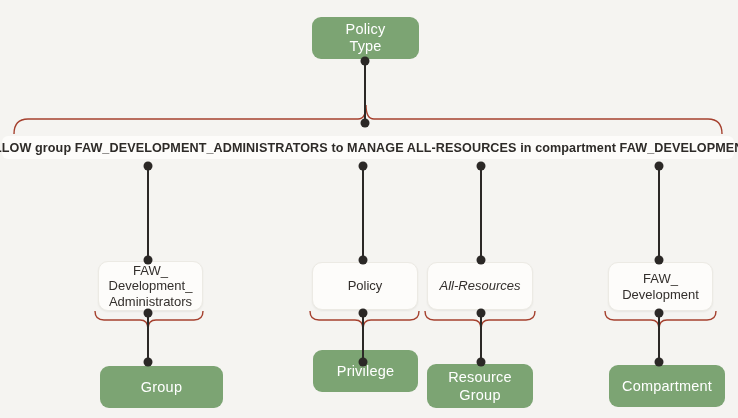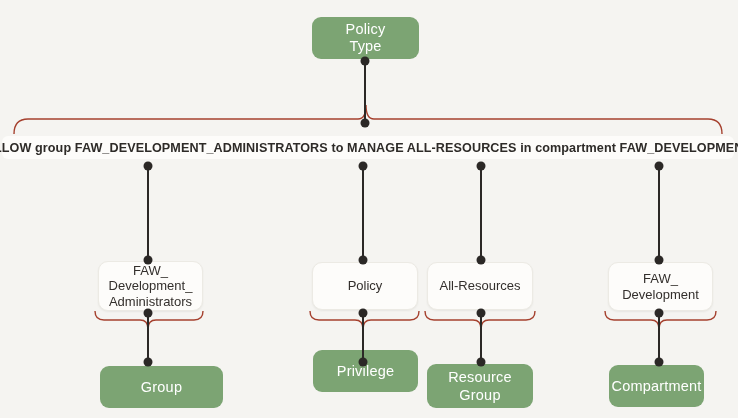--- a/index.html
+++ b/index.html
@@ -76,33 +76,33 @@
     <span>Group</span>
   </div>
 
   <div class="abs card-node" style="left:312px;top:262px;width:106px;height:48px;">
     <span>Policy</span>
   </div>
   <div class="abs green-node" style="left:313px;top:350px;width:105px;height:42px;">
     <span>Privilege</span>
   </div>
 
-  <div class="abs card-node" style="left:427px;top:262px;width:106px;height:48px;">
+  <div class="abs card-node" style="left:427px;top:262px;width:106px;height:48px;font-style:italic;">
     <span>All-Resources</span>
   </div>
   <div class="abs green-node" style="left:427px;top:364px;width:106px;height:44px;line-height:18px;">
     <span>Resource</span>
     <span>Group</span>
   </div>
 
   <div class="abs card-node" style="left:608px;top:262px;width:105px;height:49px;">
     <span>FAW_</span>
     <span>Development</span>
   </div>
-  <div class="abs green-node" style="left:609px;top:365px;width:95px;height:42px;">
+  <div class="abs green-node" style="left:609px;top:365px;width:116px;height:42px;">
     <span>Compartment</span>
   </div>
 
   <svg class="overlay" width="738" height="418" viewBox="0 0 738 418">
 
     <path class="brace" d="M14,134 Q14,119 28,119 L358,119 Q366,119 366,105 Q366,119 374,119 L708,119 Q722,119 722,134"></path>
 
     <path class="brace" d="M95,311 Q95,320 104,320 L140,320 Q148,320 148,329 Q148,320 156,320 L194,320 Q203,320 203,311"></path>
     <path class="brace" d="M310,311 Q310,320 319,320 L355,320 Q363,320 363,329 Q363,320 371,320 L410,320 Q419,320 419,311"></path>
     <path class="brace" d="M425,311 Q425,320 434,320 L473,320 Q481,320 481,329 Q481,320 489,320 L526,320 Q535,320 535,311"></path>

